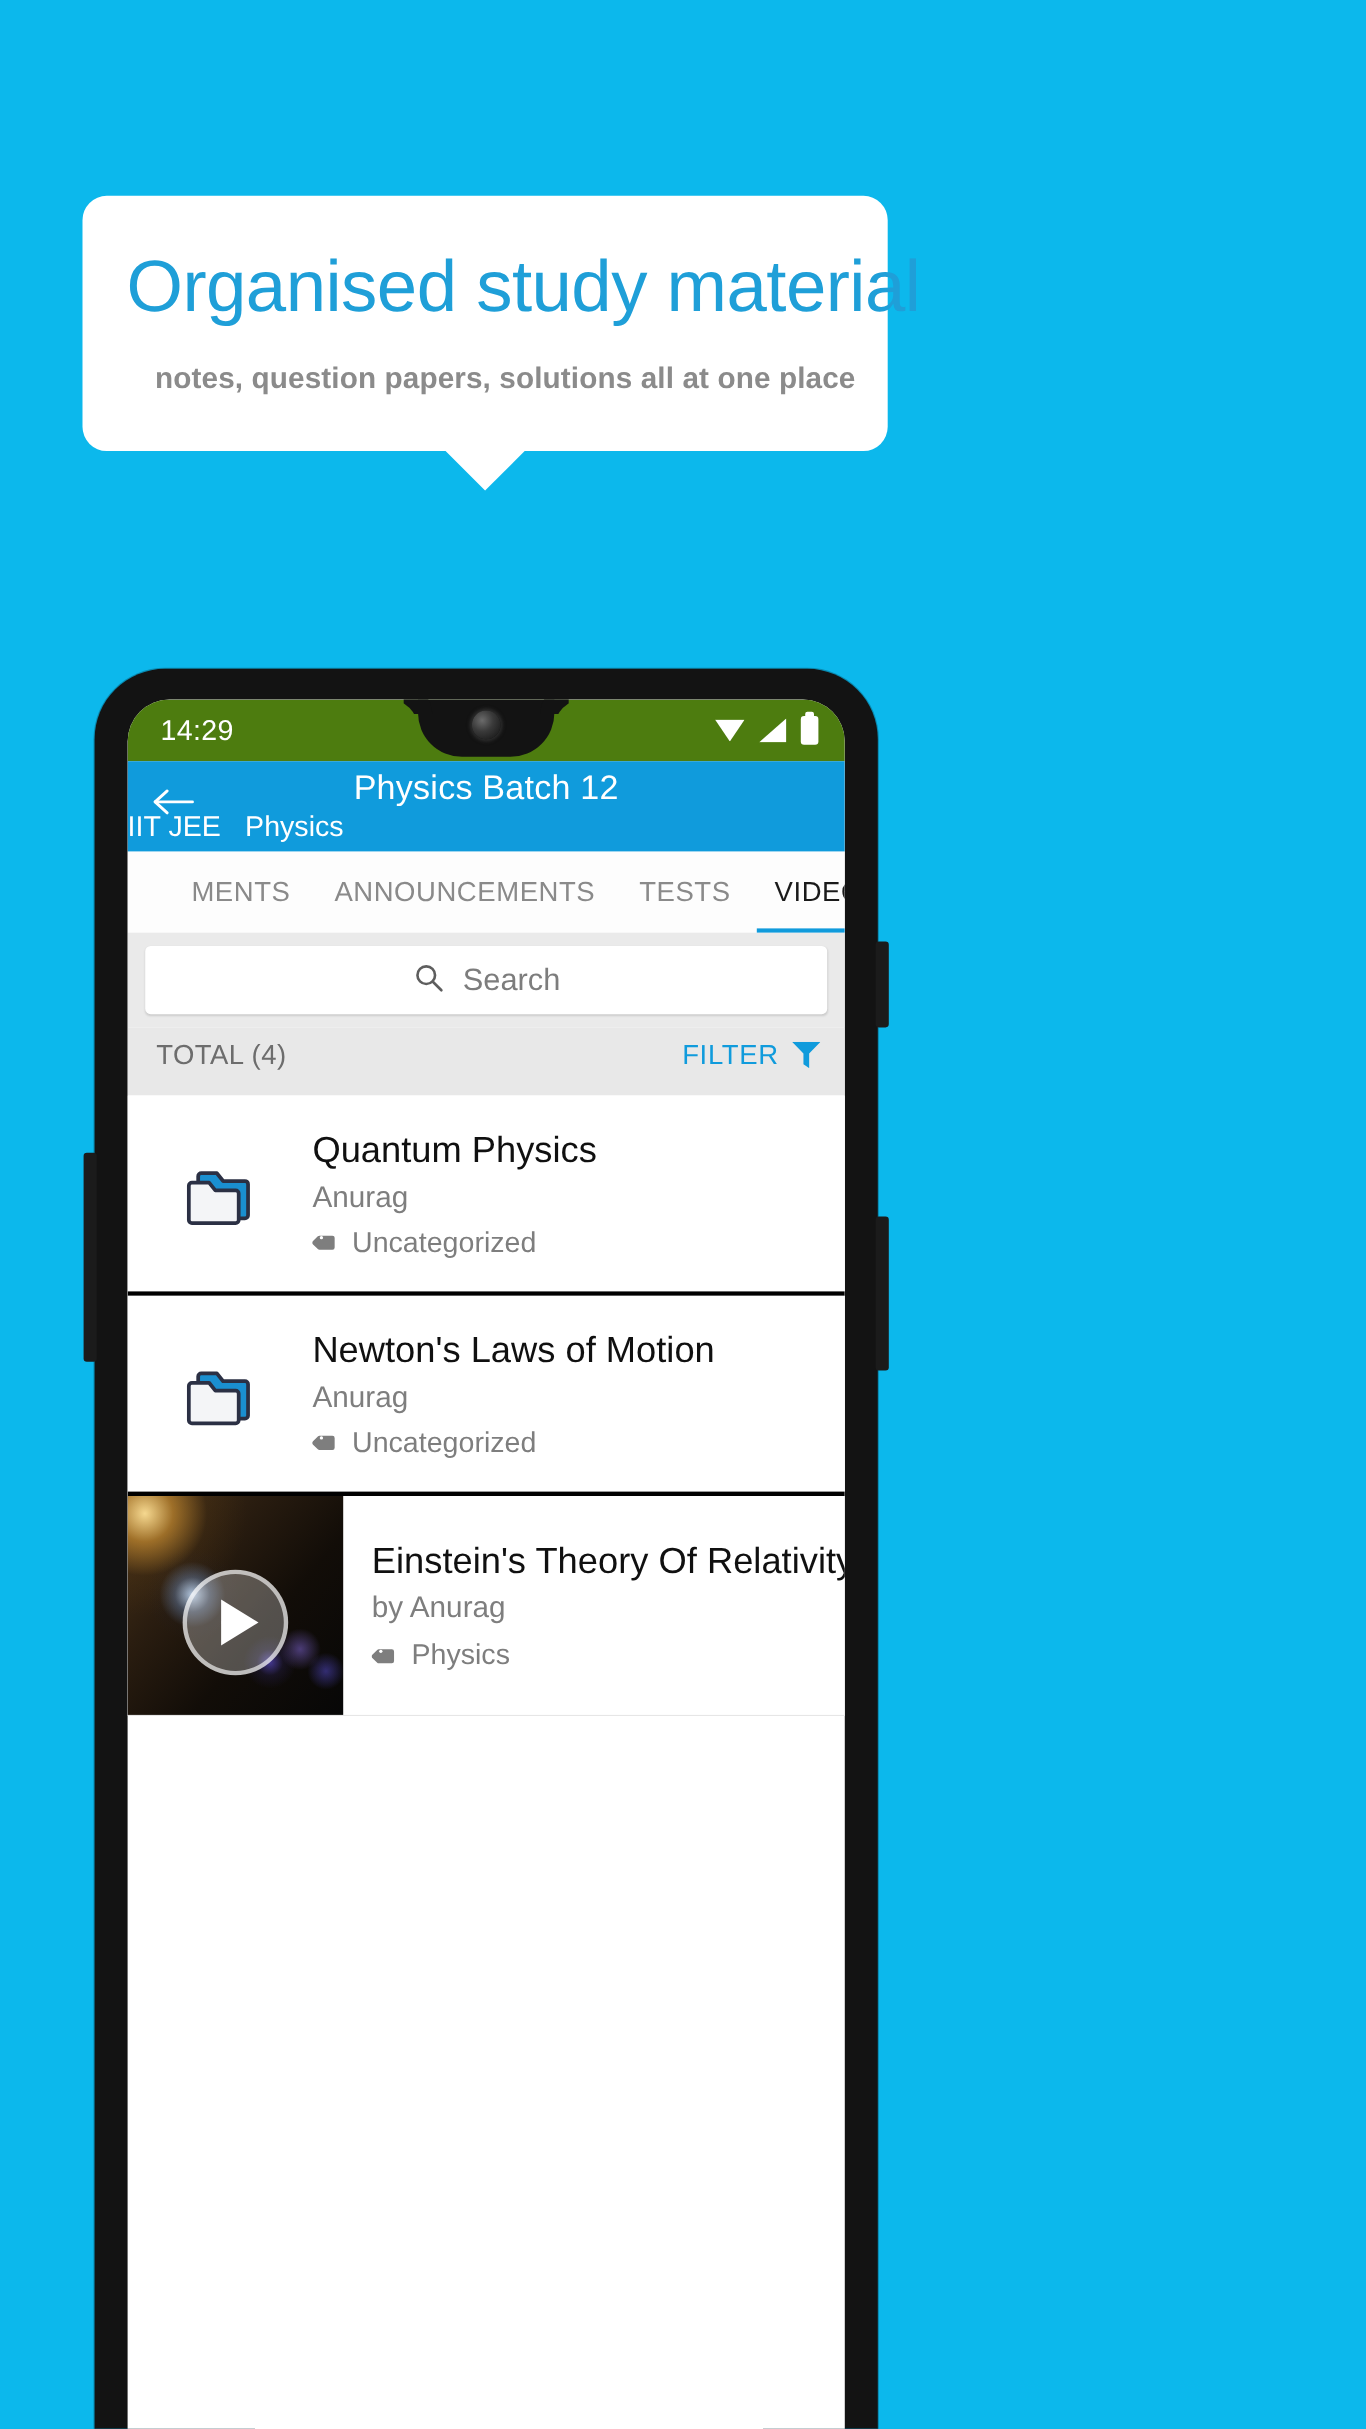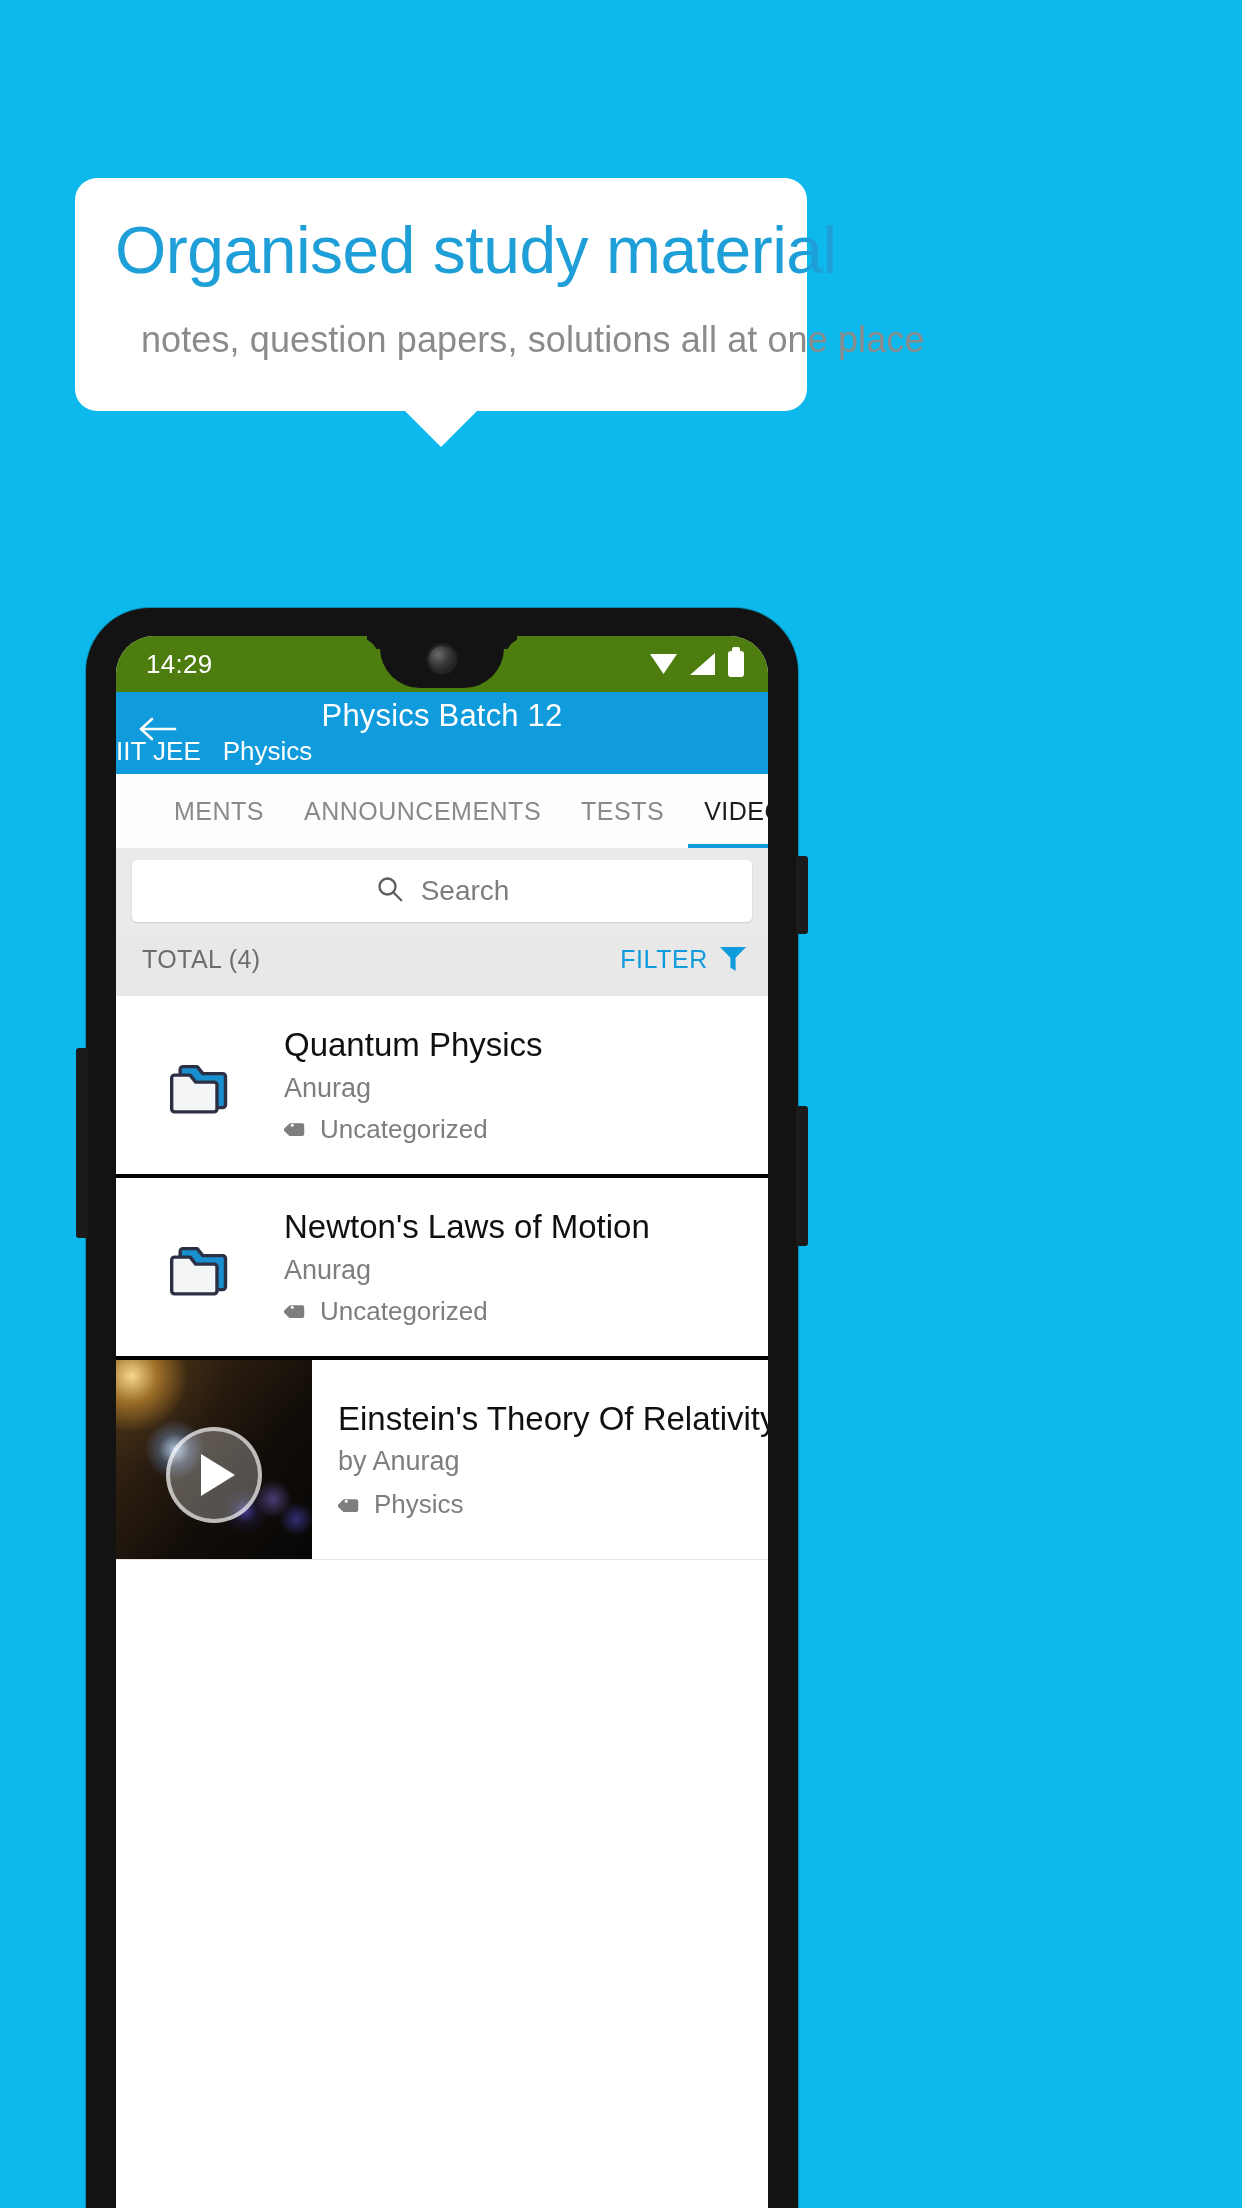--- a/index.html
+++ b/index.html
@@ -15,36 +15,36 @@
 
   
   .bubble-wrap {
     position: absolute;
     left: 75px; top: 178px;
     width: 732px;
   }
   .bubble {
     background: #ffffff;
     border-radius: 22px;
-    padding: 38px 40px 50px 40px;
+    padding: 48px 40px 50px 40px;
     text-align: center;
   }
   .bubble-title {
     color: #1f9fd8;
     font-size: 66px;
     font-weight: 400;
     letter-spacing: -0.5px;
     line-height: 1.05;
     white-space: nowrap;
   }
   .bubble-sub {
     margin-top: 34px;
     color: #8b8b8b;
-    font-size: 36px;
-    font-weight: 400;
+    font-size: 27px;
+    font-weight: 700;
     letter-spacing: 0.1px;
     white-space: nowrap;
     margin-left: 26px;
   }
   .bubble-tail {
     position: absolute;
     left: 50%;
     margin-left: -38px;
     bottom: -36px;
     width: 0; height: 0;

